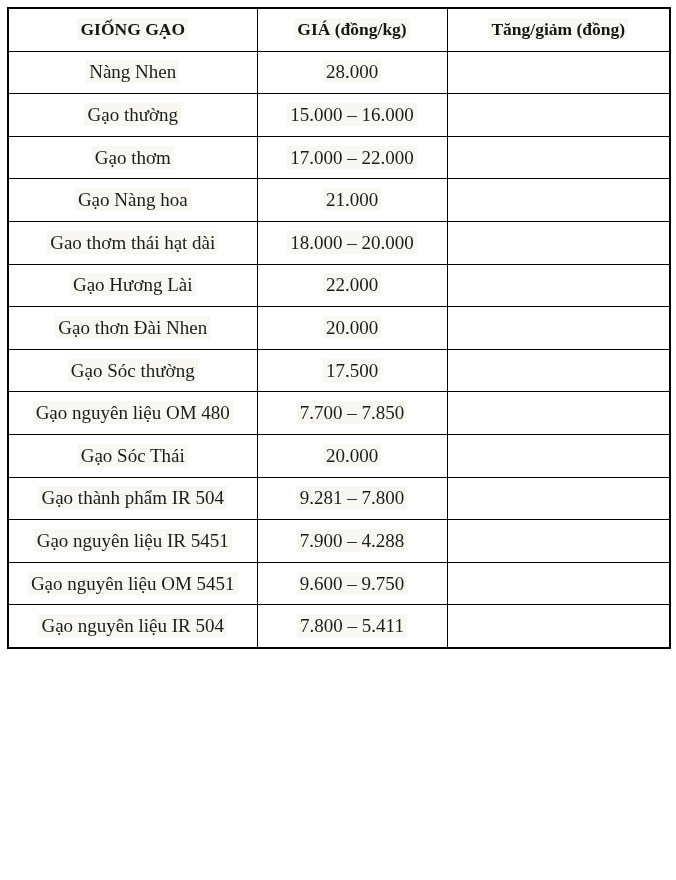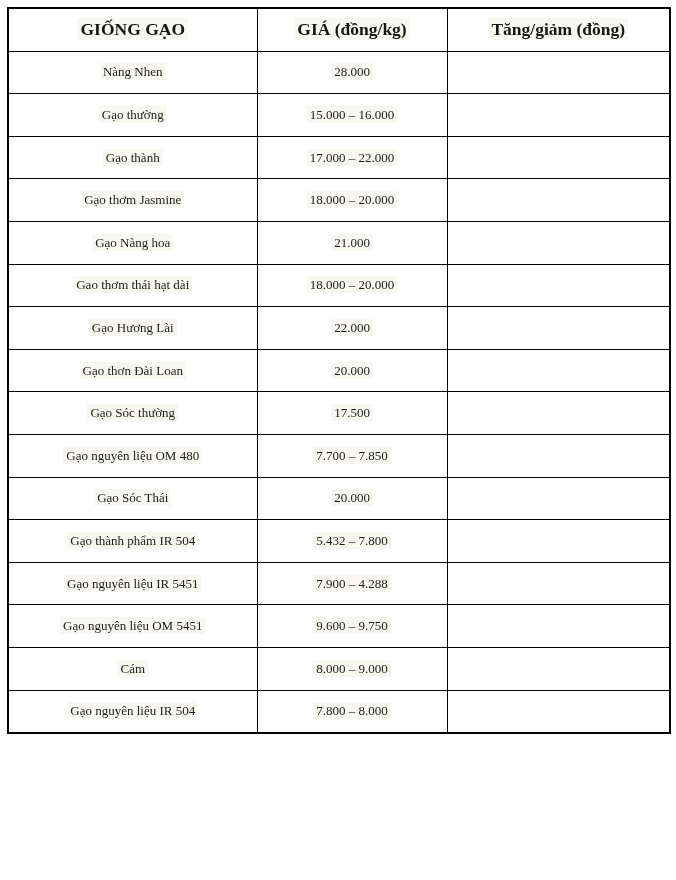--- a/index.html
+++ b/index.html
@@ -27,21 +27,21 @@
     height: 41.6px;
     overflow: hidden;
     white-space: nowrap;
   }
   .price-table th {
     font-size: 17.5px;
     font-weight: bold;
     color: #151515;
   }
   .price-table td {
-    font-size: 13px;
+    font-size: 19px;
     color: #1c1c1c;
     text-align: center;
   }
   .col-variety { width: 249px; }
   .col-price   { width: 190px; }
   .col-change  { width: 223px; }
   .hl {
     background: #f9f7f1;
     padding: 1px 3px;
   }
@@ -73,83 +73,73 @@
         <td><span class="hl">Nàng Nhen</span></td>
         <td><span class="hl">28.000</span></td>
         <td></td>
       </tr>
       <tr>
         <td><span class="hl">Gạo thường</span></td>
         <td><span class="hl">15.000 – 16.000</span></td>
         <td></td>
       </tr>
       <tr>
-        <td><span class="hl">Gạo thành</span></td>
+        <td><span class="hl">Gạo thơm</span></td>
         <td><span class="hl">17.000 – 22.000</span></td>
-        <td></td>
-      </tr>
-      <tr>
-        <td><span class="hl">Gạo thơm Jasmine</span></td>
-        <td><span class="hl">18.000 – 20.000</span></td>
         <td></td>
       </tr>
       <tr>
         <td><span class="hl">Gạo Nàng hoa</span></td>
         <td><span class="hl">21.000</span></td>
         <td></td>
       </tr>
       <tr>
         <td><span class="hl">Gao thơm thái hạt dài</span></td>
         <td><span class="hl">18.000 – 20.000</span></td>
         <td></td>
       </tr>
       <tr>
         <td><span class="hl">Gạo Hương Lài</span></td>
         <td><span class="hl">22.000</span></td>
         <td></td>
       </tr>
       <tr>
-        <td><span class="hl">Gạo thơn Đài Loan</span></td>
+        <td><span class="hl">Gạo thơn Đài Nhen</span></td>
         <td><span class="hl">20.000</span></td>
         <td></td>
       </tr>
       <tr>
         <td><span class="hl">Gạo Sóc thường</span></td>
         <td><span class="hl">17.500</span></td>
         <td></td>
       </tr>
       <tr>
         <td><span class="hl">Gạo nguyên liệu OM 480</span></td>
         <td><span class="hl">7.700 – 7.850</span></td>
         <td></td>
       </tr>
       <tr>
         <td><span class="hl">Gạo Sóc Thái</span></td>
         <td><span class="hl">20.000</span></td>
         <td></td>
       </tr>
       <tr>
         <td><span class="hl">Gạo thành phẩm IR 504</span></td>
-        <td><span class="hl">5.432 – 7.800</span></td>
+        <td><span class="hl">9.281 – 7.800</span></td>
         <td></td>
       </tr>
       <tr>
         <td><span class="hl">Gạo nguyên liệu IR 5451</span></td>
         <td><span class="hl">7.900 – 4.288</span></td>
         <td></td>
       </tr>
       <tr>
         <td><span class="hl">Gạo nguyên liệu OM 5451</span></td>
         <td><span class="hl">9.600 – 9.750</span></td>
         <td></td>
       </tr>
       <tr>
-        <td><span class="hl">Cám</span></td>
-        <td><span class="hl">8.000 – 9.000</span></td>
-        <td></td>
-      </tr>
-      <tr>
         <td><span class="hl">Gạo nguyên liệu IR 504</span></td>
-        <td><span class="hl">7.800 – 8.000</span></td>
+        <td><span class="hl">7.800 – 5.411</span></td>
         <td></td>
       </tr>
     </tbody>
 </table>
 
 </body></html>

